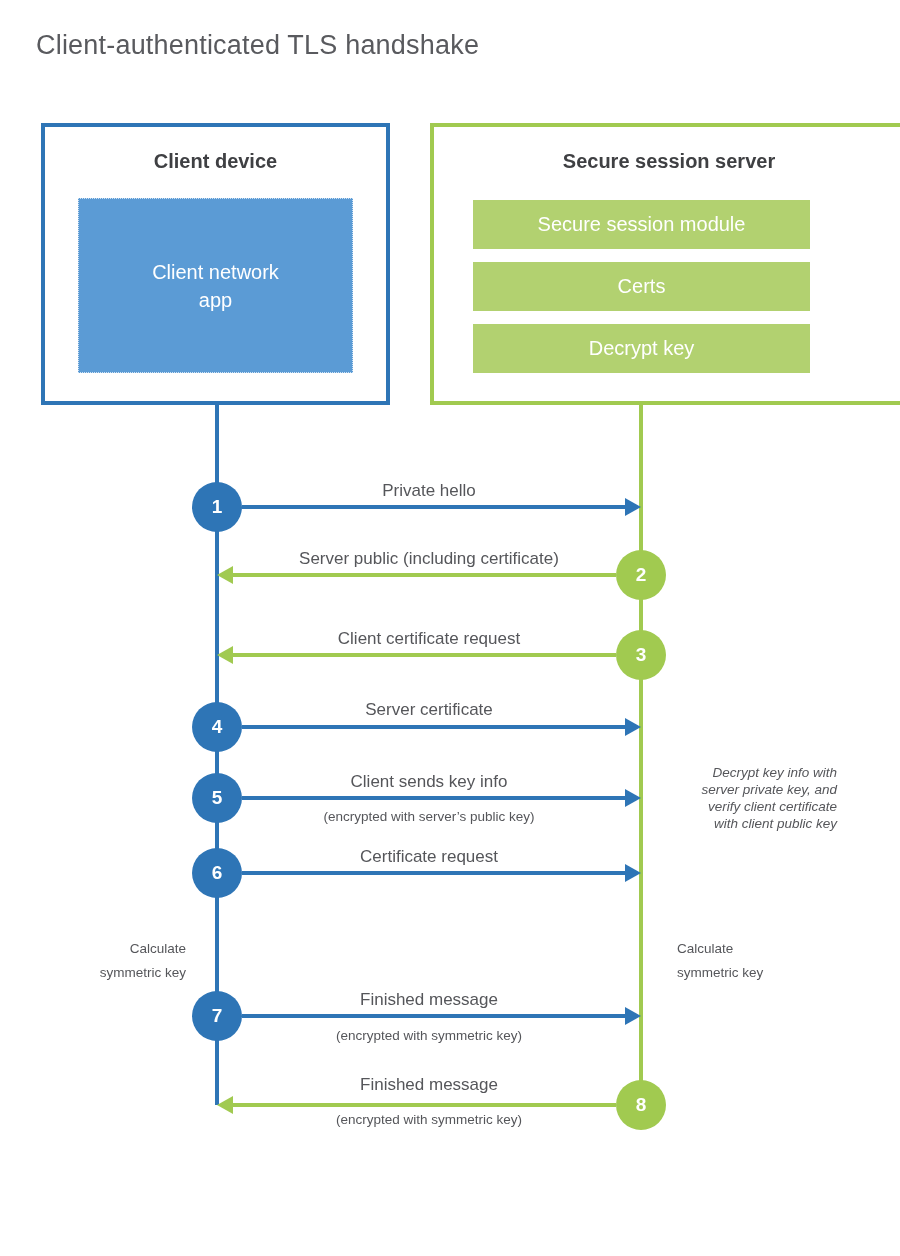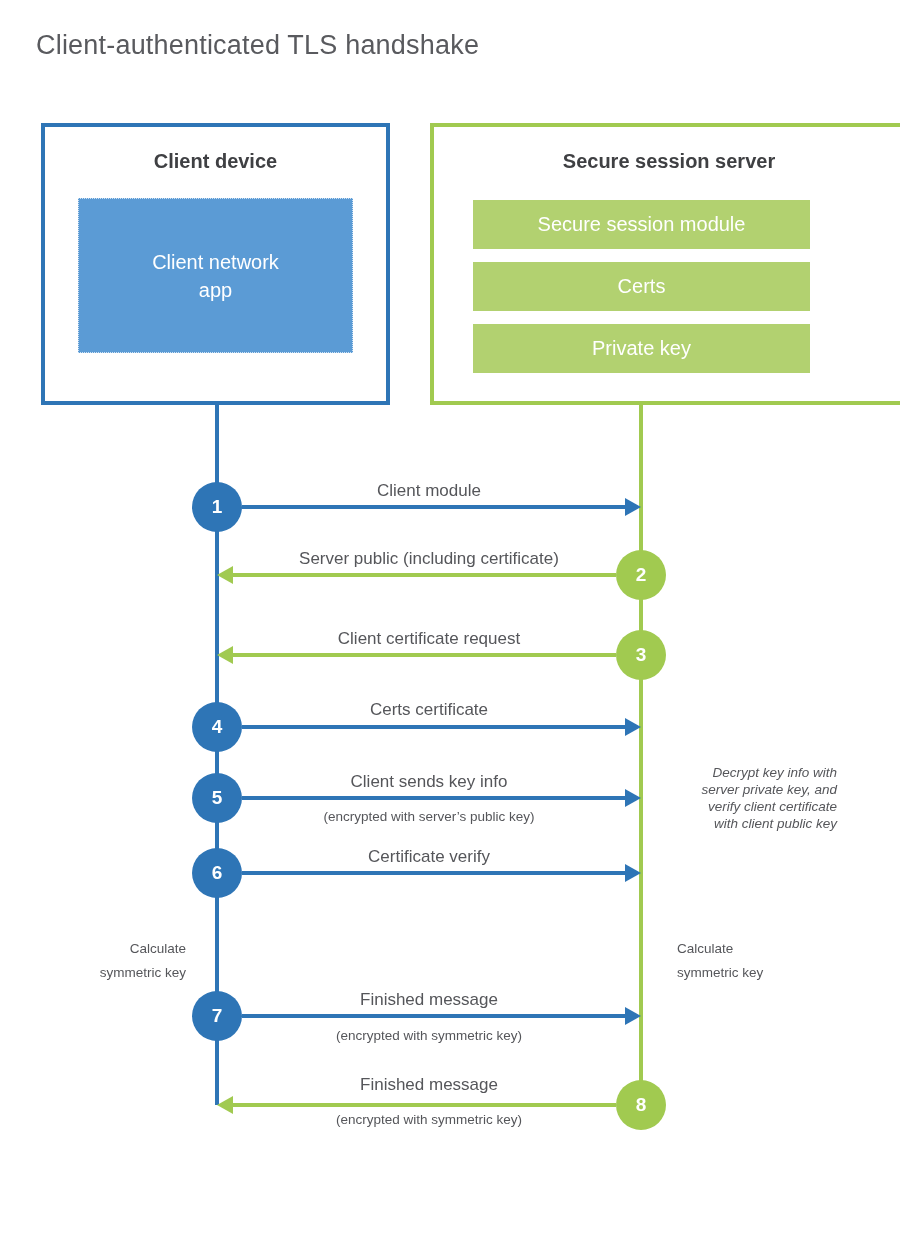--- a/index.html
+++ b/index.html
@@ -15,21 +15,21 @@
   #canvas{position:relative;width:900px;height:1256px;background:#ffffff;overflow:hidden;}
 
   .page-title{position:absolute;left:36px;top:30px;font-size:27px;font-weight:300;color:#595a5e;letter-spacing:.2px;}
 
   
   .actor-box{position:absolute;top:123px;height:282px;background:#fff;}
   .client-box{left:41px;width:349px;border:4px solid var(--blue);}
   .server-box{left:430px;width:478px;border:4px solid var(--green);}
   .actor-title{position:absolute;top:23px;left:0;width:100%;text-align:center;font-size:20px;font-weight:700;color:var(--heading);}
 
-  .app-box{position:absolute;left:33px;top:71px;width:275px;height:155px;background:var(--blue-fill);
+  .app-box{position:absolute;left:33px;top:71px;width:275px;height:175px;background:var(--blue-fill);
            border:1px dotted #cfe3f5;display:flex;align-items:center;justify-content:center;
            color:#fff;font-size:20px;line-height:28px;text-align:center;white-space:pre-line;}
 
   .module-bar{position:absolute;left:39px;width:337px;height:49px;background:var(--green-fill);
               display:flex;align-items:center;justify-content:center;color:#fff;font-size:20px;}
   .bar-0{top:73px;} .bar-1{top:135px;} .bar-2{top:197px;}
 
   
   .lifeline{position:absolute;width:4px;top:405px;height:700px;}
   .lifeline.blue{left:215px;background:var(--blue);}
@@ -69,58 +69,58 @@
   <div class="actor-box client-box">
     <div class="actor-title">Client device</div>
     <div class="app-box">Client network
 app</div>
   </div>
 
   <div class="actor-box server-box">
     <div class="actor-title">Secure session server</div>
     <div class="module-bar bar-1">Certs</div>
     <div class="module-bar bar-0">Secure session module</div>
-    <div class="module-bar bar-2">Private key</div>
+    <div class="module-bar bar-2">Decrypt key</div>
   </div>
 
   <div class="lifeline blue"></div>
   <div class="lifeline green"></div>
 
-  <div class="msg-label" style="top:481px">Client module</div>
+  <div class="msg-label" style="top:481px">Private hello</div>
   <div class="arrow blue" style="left:242px;top:505px;width:384px">
     <span class="head r"></span>
   </div>
   <div class="circle blue-c" style="top:482px">1</div>
 
   <div class="msg-label" style="top:549px">Server public (including certificate)</div>
   <div class="arrow green" style="left:232px;top:573px;width:384px">
     <span class="head l"></span>
   </div>
   <div class="circle green-c" style="top:550px">2</div>
 
   <div class="msg-label" style="top:629px">Client certificate request</div>
   <div class="arrow green" style="left:232px;top:653px;width:384px">
     <span class="head l"></span>
   </div>
   <div class="circle green-c" style="top:630px">3</div>
 
-  <div class="msg-label" style="top:700px">Certs certificate</div>
+  <div class="msg-label" style="top:700px">Server certificate</div>
   <div class="arrow blue" style="left:242px;top:725px;width:384px">
     <span class="head r"></span>
   </div>
   <div class="circle blue-c" style="top:702px">4</div>
 
   <div class="msg-label" style="top:772px">Client sends key info</div>
   <div class="arrow blue" style="left:242px;top:796px;width:384px">
     <span class="head r"></span>
   </div>
   <div class="msg-sub" style="top:809px">(encrypted with server’s public key)</div>
   <div class="circle blue-c" style="top:773px">5</div>
 
-  <div class="msg-label" style="top:847px">Certificate verify</div>
+  <div class="msg-label" style="top:847px">Certificate request</div>
   <div class="arrow blue" style="left:242px;top:871px;width:384px">
     <span class="head r"></span>
   </div>
   <div class="circle blue-c" style="top:848px">6</div>
 
   <div class="note note-decrypt">Decrypt key info with
 server private key, and
 verify client certificate
 with client public key</div>
   <div class="note note-calc-left">Calculate

